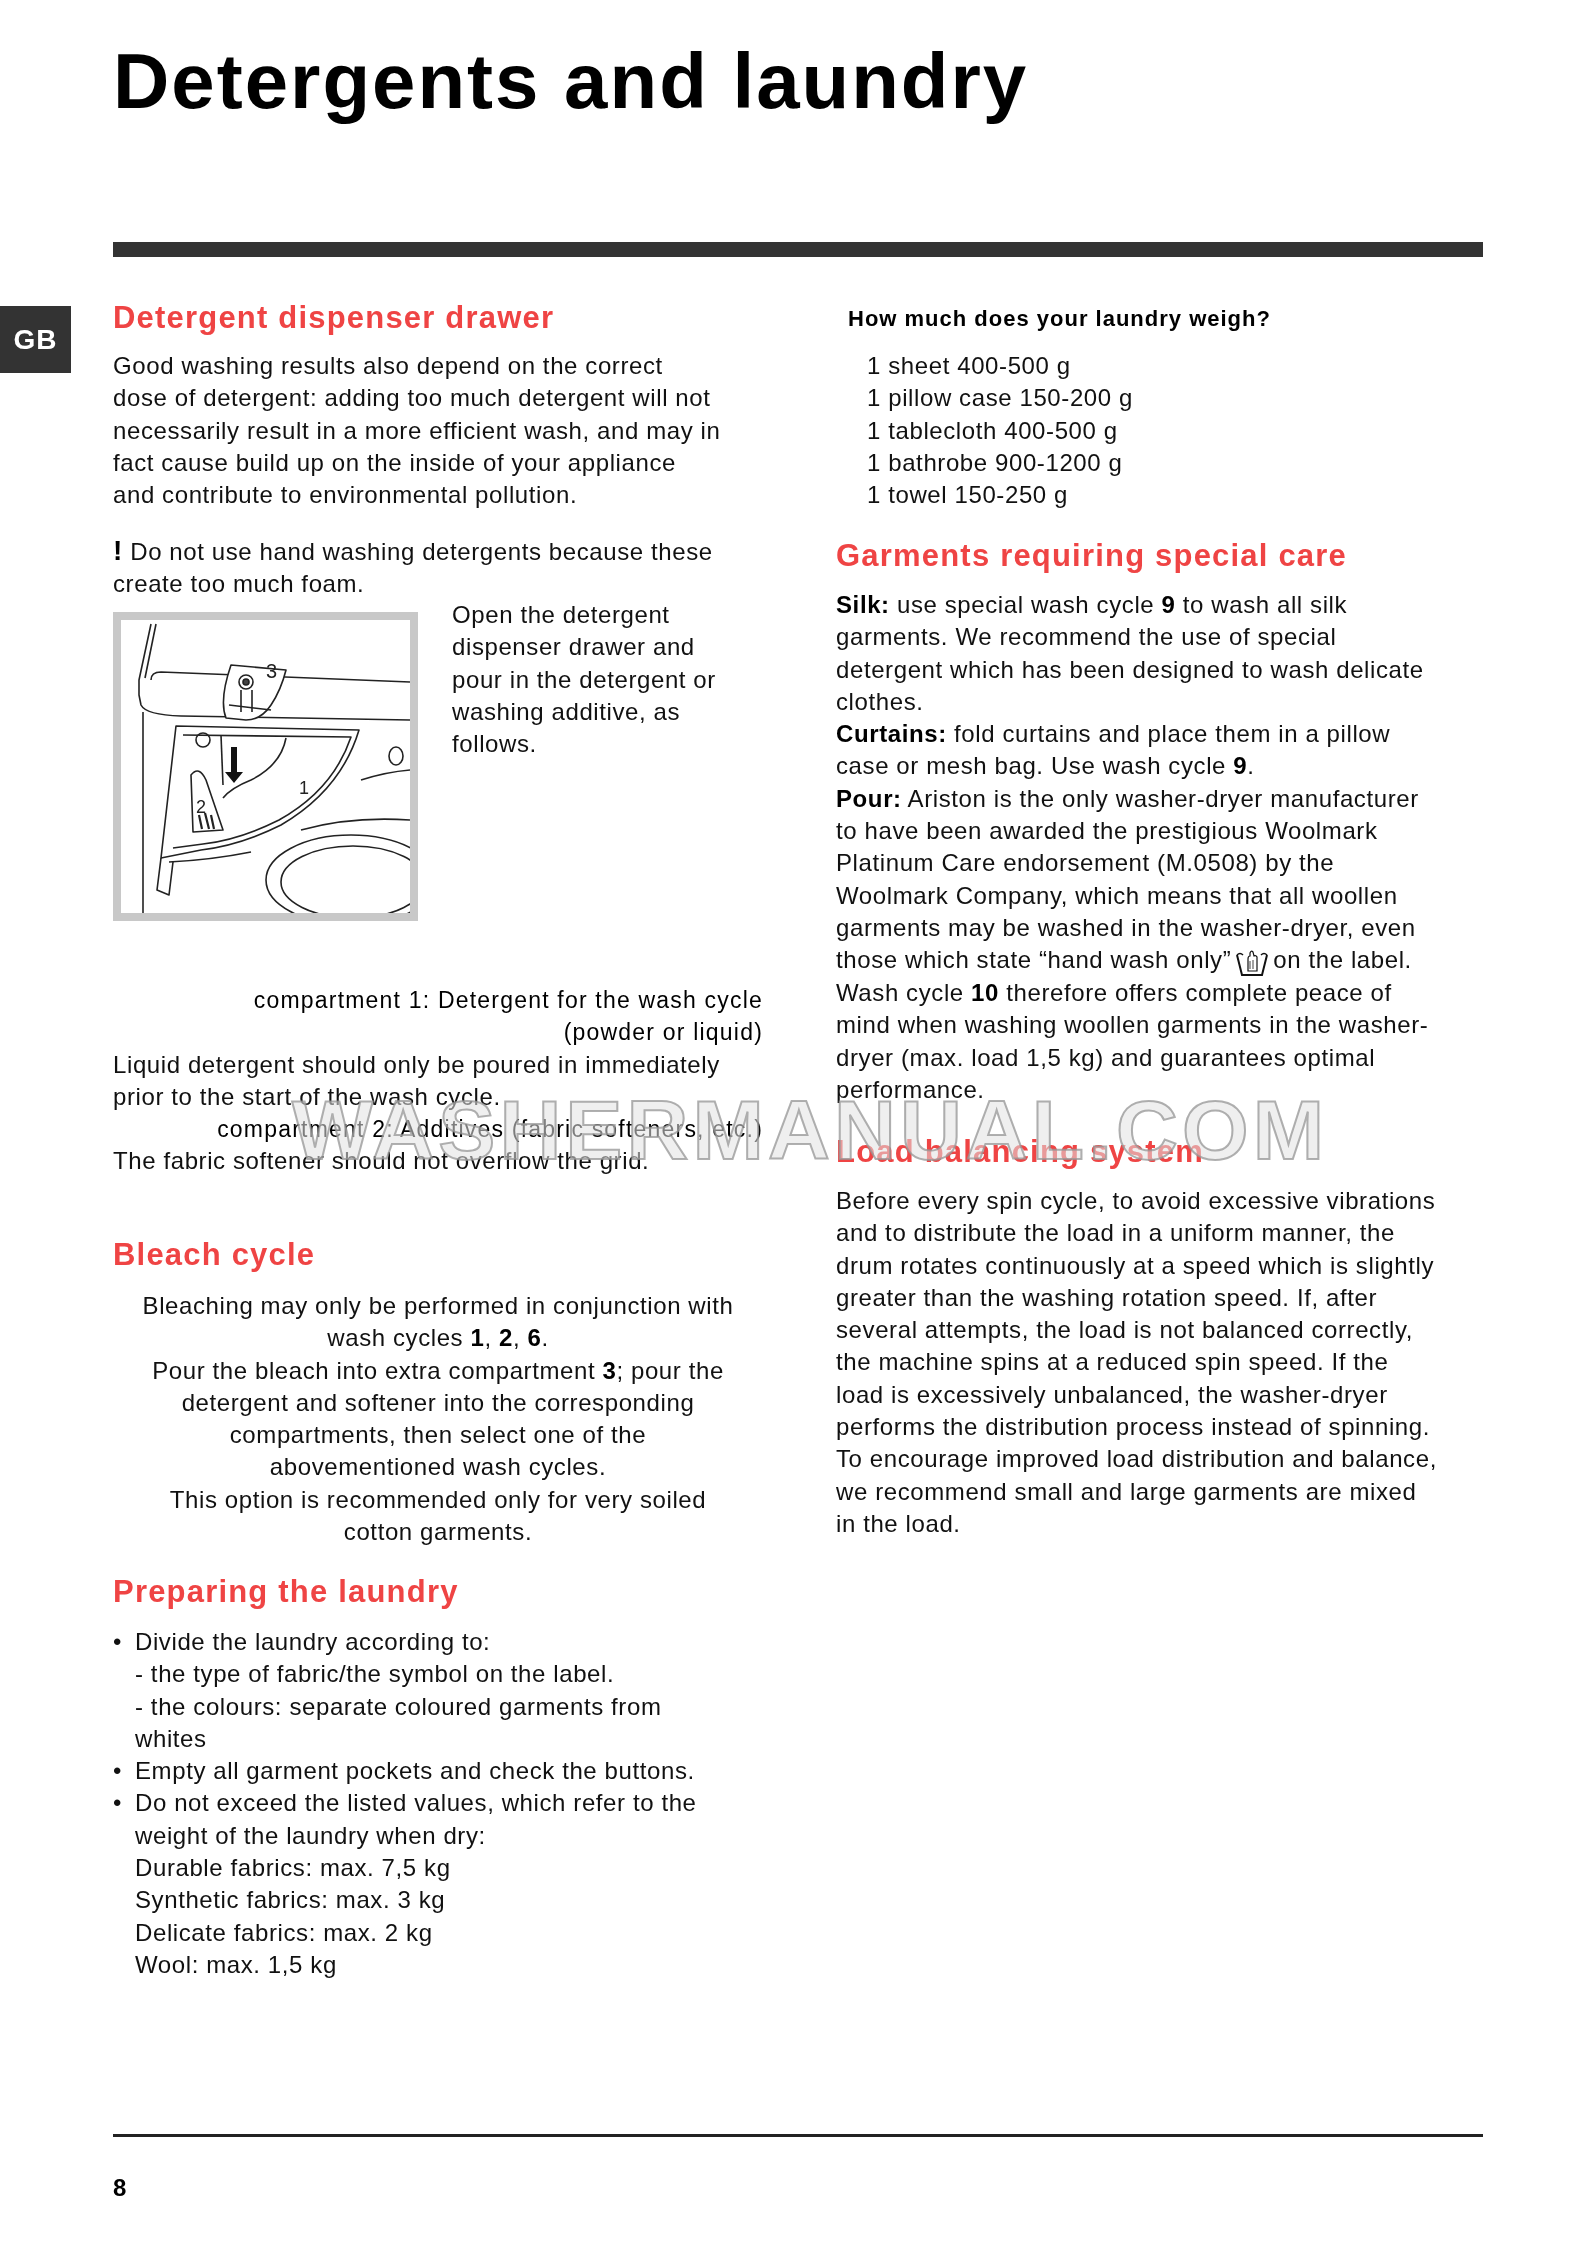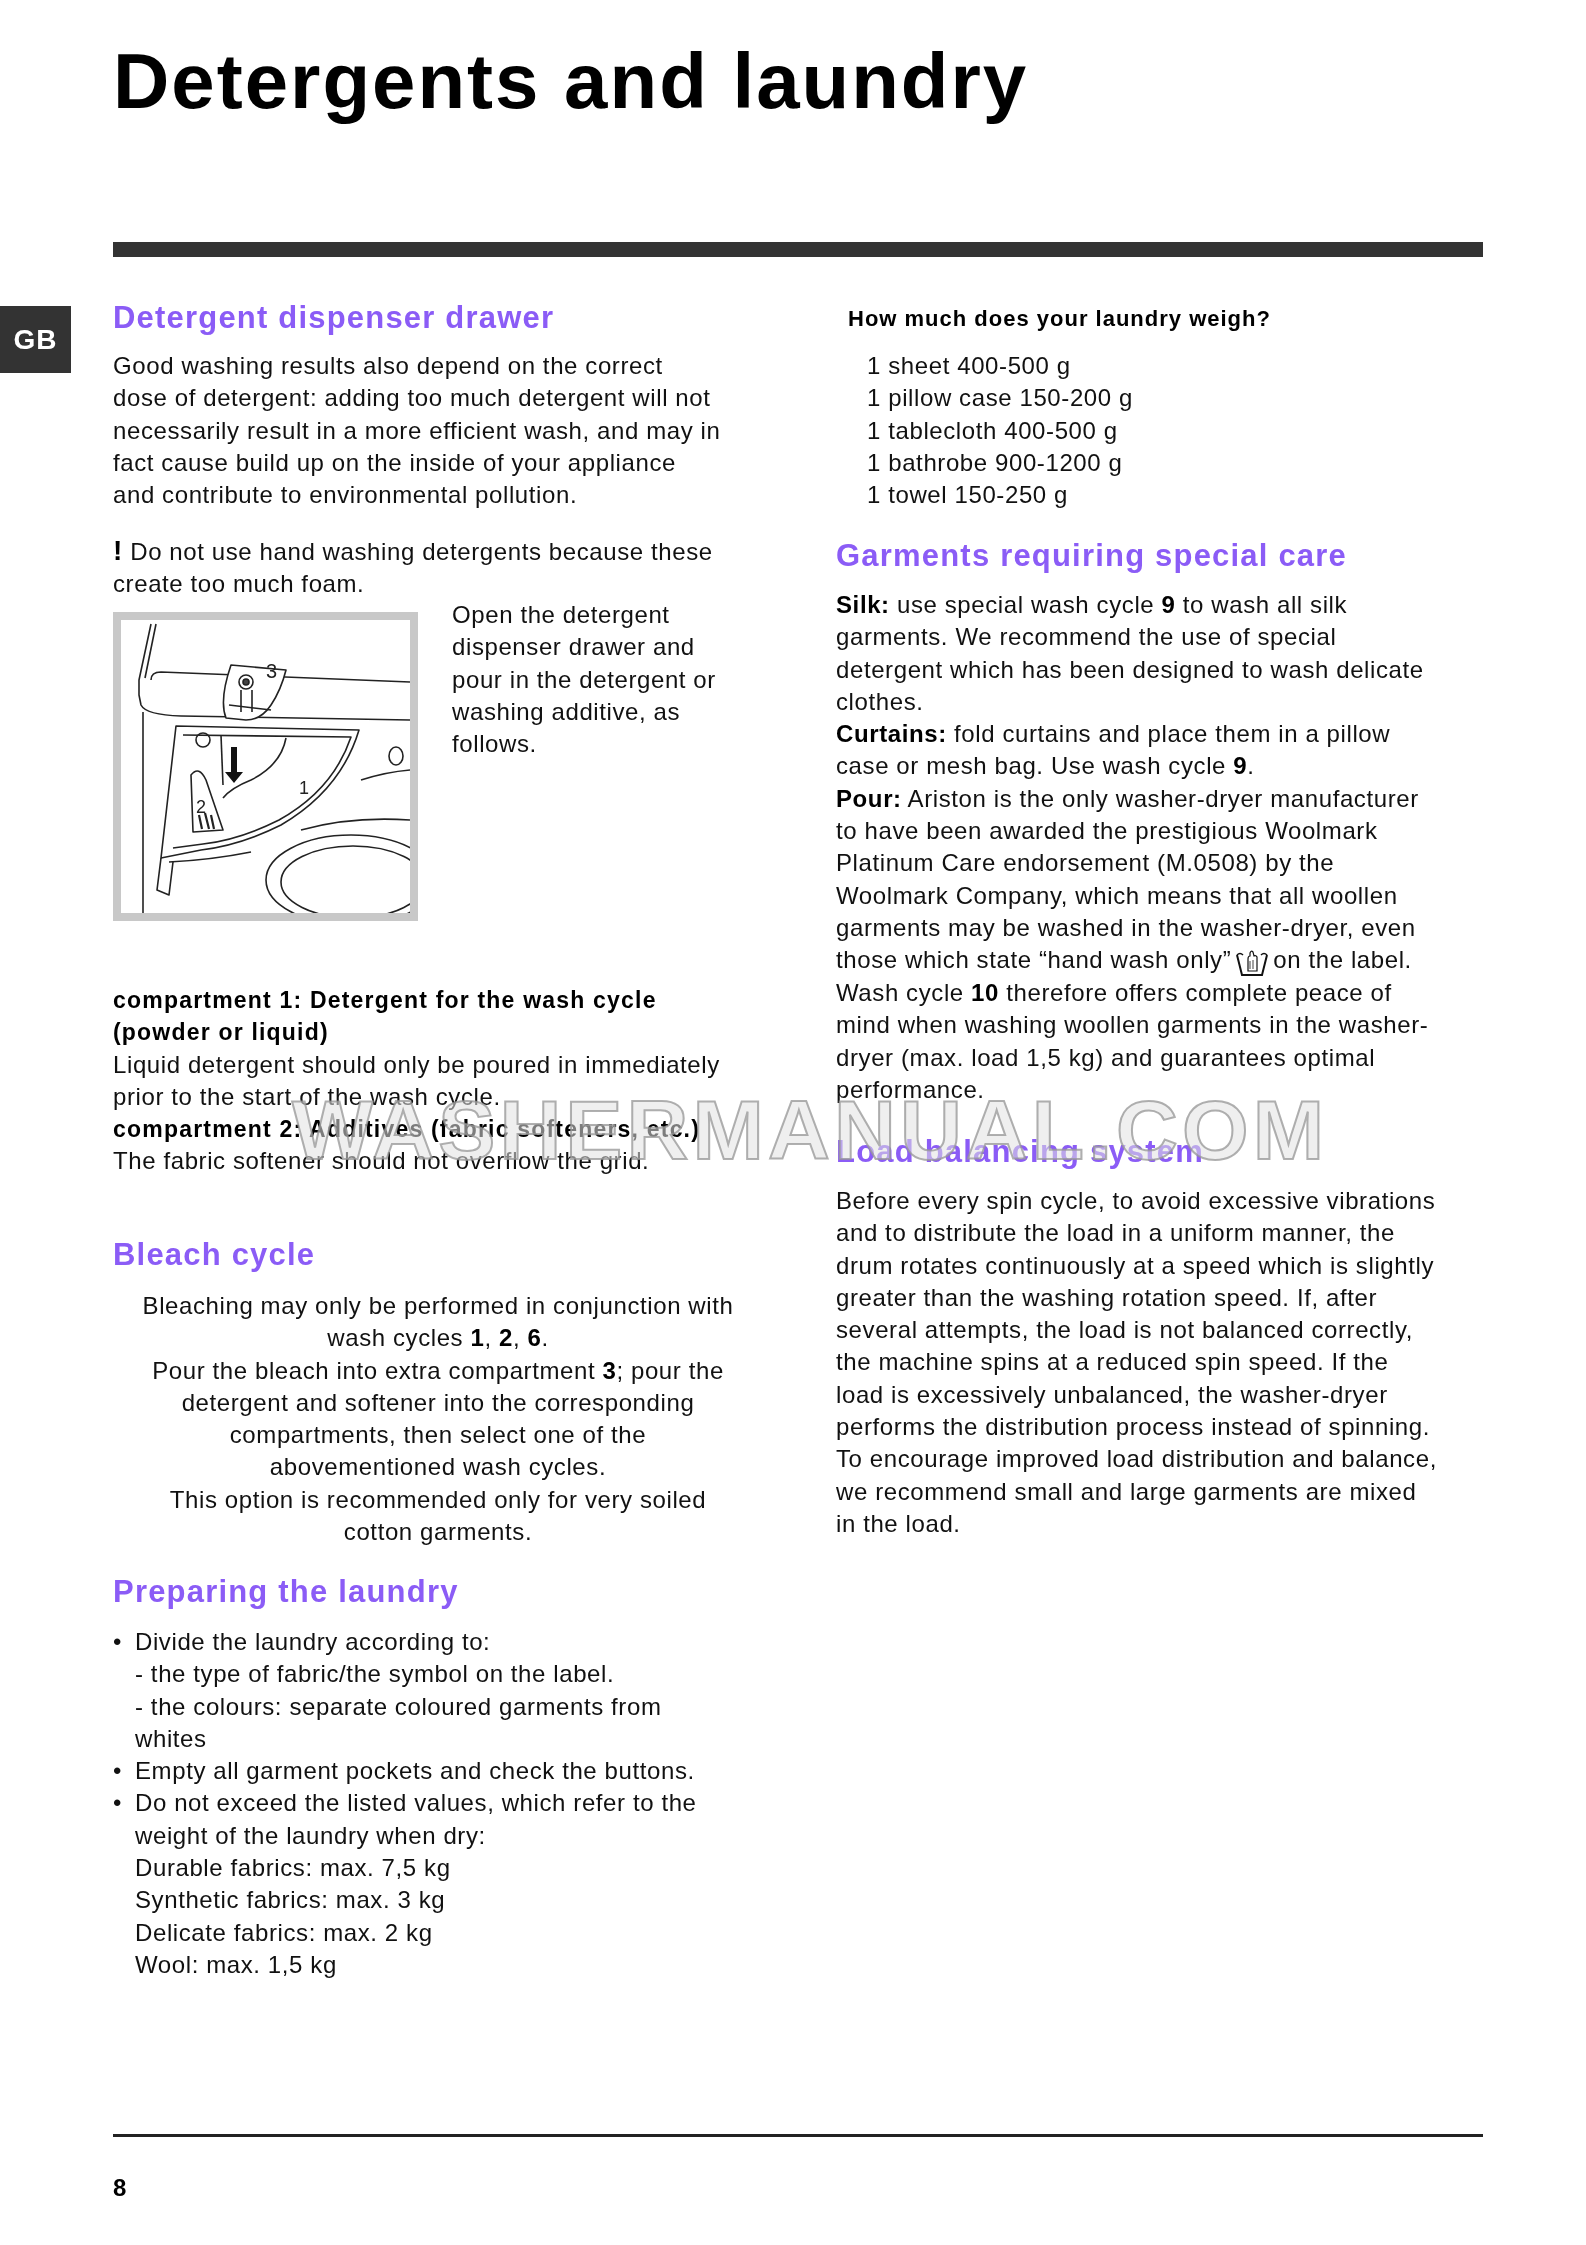--- a/index.html
+++ b/index.html
@@ -3,26 +3,26 @@
 <meta charset="utf-8">
 <style>
   html, body { margin:0; padding:0; background:#fff; }
   body { width:1586px; height:2245px; position:relative; overflow:hidden;
          font-family:"Liberation Sans", "DejaVu Sans", sans-serif; color:#111; }
   .abs { position:absolute; }
   .title { left:113px; top:42px; font-size:78px; font-weight:bold; letter-spacing:2px; color:#000; line-height:1; margin:0; }
   .thick-rule { left:113px; top:242px; width:1370px; height:15px; background:#333; }
   .lang-tab { left:0; top:306px; width:71px; height:67px; background:#333; color:#fff;
               font-weight:bold; font-size:28px; display:flex; align-items:center; justify-content:center; letter-spacing:1px; }
-  .h2 { font-size:31px; font-weight:bold; letter-spacing:1.2px; color:#8b5cf6; margin:0; line-height:40px; white-space:nowrap; }
+  .h2 { font-size:31px; font-weight:bold; letter-spacing:1.2px; color:#ef4444; margin:0; line-height:40px; white-space:nowrap; }
   .h3 { font-size:22px; font-weight:bold; letter-spacing:1px; color:#000; margin:0; line-height:32px; white-space:nowrap; }
   .p { font-size:24px; line-height:32.3px; letter-spacing:0.6px; color:#111; margin:0; }
   .p b, .bold { font-weight:bold; color:#000; }
   .line { white-space:nowrap; display:block; }
-  .sub { font-size:23px; font-weight:bold; letter-spacing:1.2px; line-height:32.3px; color:#000; display:block; white-space:nowrap; }
+  .sub { font-size:23px; font-weight:normal; letter-spacing:1.2px; line-height:32.3px; color:#000; display:block; white-space:nowrap;text-align:right; }
   .col-left { left:113px; width:650px; }
   .col-right { left:836px; width:650px; }
   .illustration { left:113px; top:612px; width:305px; height:309px; background:#c8c8c8; box-sizing:border-box; padding:8px; }
   .illustration-inner { width:100%; height:100%; background:#fff; overflow:hidden; }
   .watermark { left:292px; top:1088px; font-size:84px; font-weight:bold; letter-spacing:4px;
                color:rgba(225,225,225,0.55); -webkit-text-stroke:2px rgba(150,150,150,0.75);
                line-height:1; white-space:nowrap; pointer-events:none; transform:scaleX(1.02); transform-origin:left; }
   .footer-rule { left:113px; top:2134px; width:1370px; height:3px; background:#222; }
   .page-num { left:113px; top:2174px; font-size:24px; font-weight:bold; color:#000; }
   .indent { padding-left:22px; }

